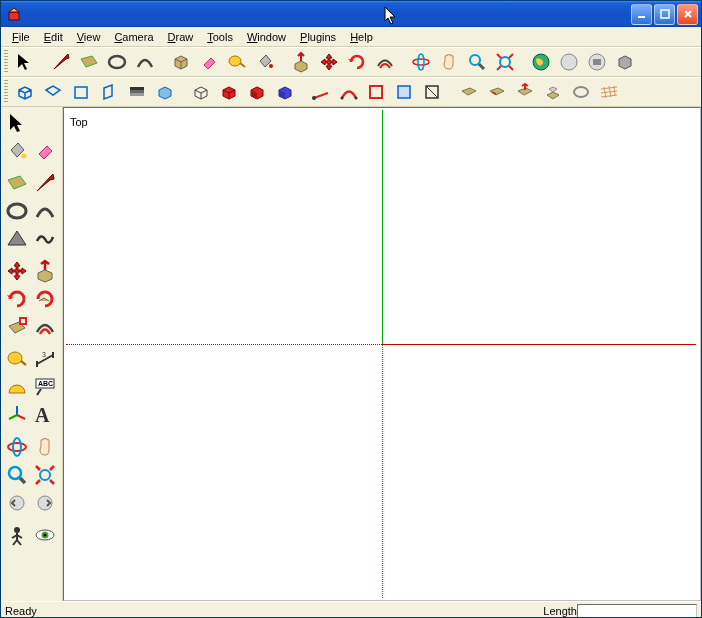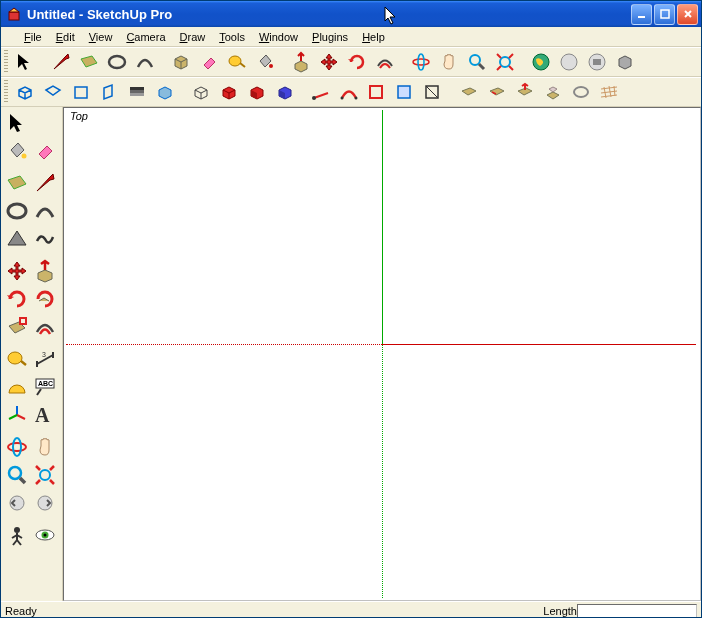--- a/index.html
+++ b/index.html
@@ -9,41 +9,41 @@
   
   .titlebar { height: 26px; background: linear-gradient(to bottom, #3a8cff 0%, #1a5fd8 8%, #1152c9 50%, #1352c8 90%, #0b46aa 100%); display: flex; align-items: center; padding: 0 3px 0 6px; color: #fff; font-weight: bold; font-size: 13px; font-family: "Trebuchet MS", sans-serif; }
   .titlebar .icon { width: 16px; height: 16px; margin-right: 4px; display: inline-block; }
   .titlebar .spacer { flex: 1; }
   .titlebar .btns { display: flex; gap: 2px; }
   .titlebar .btn { width: 21px; height: 21px; border-radius: 3px; display: flex; align-items: center; justify-content: center; font-weight: bold; color: #fff; border: 1px solid rgba(255,255,255,0.5); }
   .btn-min, .btn-max { background: linear-gradient(to bottom, #7bb2ff, #2d6fd8); }
   .btn-close { background: linear-gradient(to bottom, #ff9a7b, #e04a2a); }
 
   
-  .menubar { height: 20px; background: #f4f1de; display: flex; align-items: center; padding: 0 16px; border-bottom: 1px solid #d4cfb8; }
+  .menubar { height: 20px; background: #f4f1de; display: flex; align-items: center; padding: 0 4px; border-bottom: 1px solid #d4cfb8; }
   .menubar span { padding: 2px 7px; cursor: default; }
   .menubar span u { text-decoration: underline; }
 
   
   .toolbar-row { height: 30px; background: #f4f1de; display: flex; align-items: center; padding: 0 2px; border-bottom: 1px solid #d4cfb8; border-top: 1px solid #fff; }
   .toolbar-row .grip { width: 4px; height: 24px; margin: 0 3px 0 1px; background: repeating-linear-gradient(to bottom, #b0a88a 0 1px, #f4f1de 1px 3px); }
   .tool { width: 24px; height: 24px; margin: 0 2px; display: flex; align-items: center; justify-content: center; border: 1px solid transparent; background: #f4f1de; }
   .tool svg { width: 22px; height: 22px; }
   .tool.sep { width: 4px; margin: 0 2px; border: none; background: none; }
 
   
   .workarea { display: flex; height: 494px; }
   .side-toolbar { width: 62px; background: #f4f1de; border-right: 1px solid #d4cfb8; padding: 2px 2px; display: flex; flex-direction: column; }
   .side-toolbar .row { display: flex; }
   .side-toolbar .tool { width: 26px; height: 26px; margin: 1px; }
   .side-toolbar .tool svg { width: 24px; height: 24px; }
   .side-toolbar .gap { height: 4px; }
 
   .viewport { flex: 1; background: #fff; position: relative; border: 1px inset #c0c0c0; margin: 0; }
-  .viewport .label { position: absolute; top: 2px; left: 6px; font-size: 11px; font-style: italic; }
+  .viewport .label { position: absolute; top: 8px; left: 6px; font-size: 11px; }
   .axis-v { position: absolute; top: 2px; left: 318px; width: 0; height: 235px; border-left: 1px solid #0a0; }
   .axis-v2 { position: absolute; top: 237px; left: 318px; width: 0; height: 253px; border-left: 1px dotted #0a0; }
   .axis-h { position: absolute; top: 236px; left: 318px; width: 314px; height: 0; border-top: 1px solid #c00; }
   .axis-h2 { position: absolute; top: 236px; left: 2px; width: 316px; height: 0; border-top: 1px dotted #c00; }
 
   
   .statusbar { height: 19px; background: #f4f1de; border-top: 1px solid #fff; display: flex; align-items: center; padding: 0 4px; font-size: 11px; }
   .statusbar .spacer { flex: 1; }
   .statusbar .measure-label { margin-right: 0; }
   .statusbar .measure-input { width: 120px; height: 15px; background: #fff; border: 1px inset #c0c0c0; }
@@ -58,21 +58,20 @@
   <path d="M1 1 L1 15 L4 12 L7 18 L9 17 L6 11 L11 11 Z" fill="#fff" stroke="#000" stroke-width="1"></path>
 </svg>
 
 <div class="titlebar">
   <span class="icon">
     <svg viewBox="0 0 16 16">
         <rect x="2" y="6" width="10" height="8" fill="#d33" stroke="#600"></rect>
         <path d="M2 6 L7 2 L12 6 Z" fill="#fb4" stroke="#600"></path>
       </svg>
   </span>
-  <span>Untitled - SketchUp Pro</span>
   <span class="spacer"></span>
   <div class="btns">
     <div class="btn btn-min">
         <svg width="10" height="10">
           <rect x="1" y="7" width="7" height="2" fill="#fff"></rect>
         </svg>
       </div>
     <div class="btn btn-max">
         <svg width="10" height="10">
           <rect x="1" y="1" width="8" height="8" fill="none" stroke="#fff" stroke-width="1.5"></rect>

